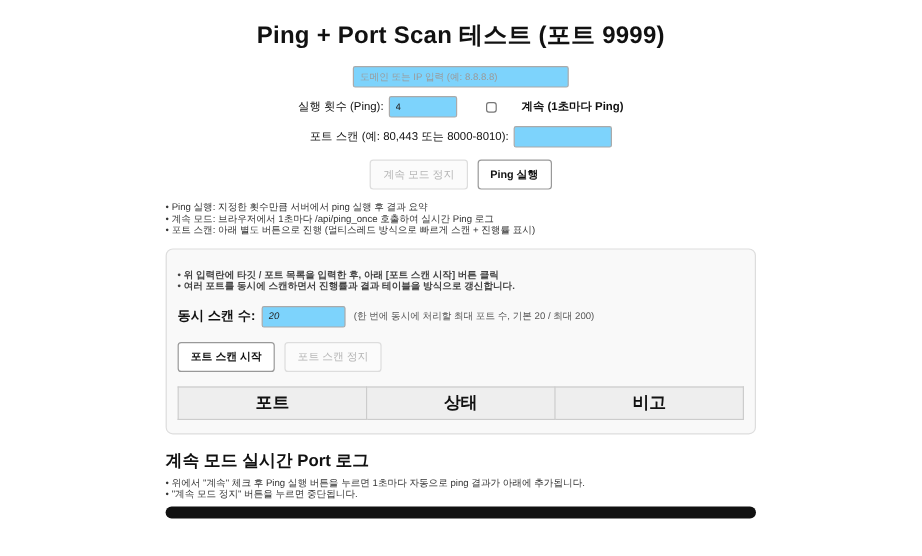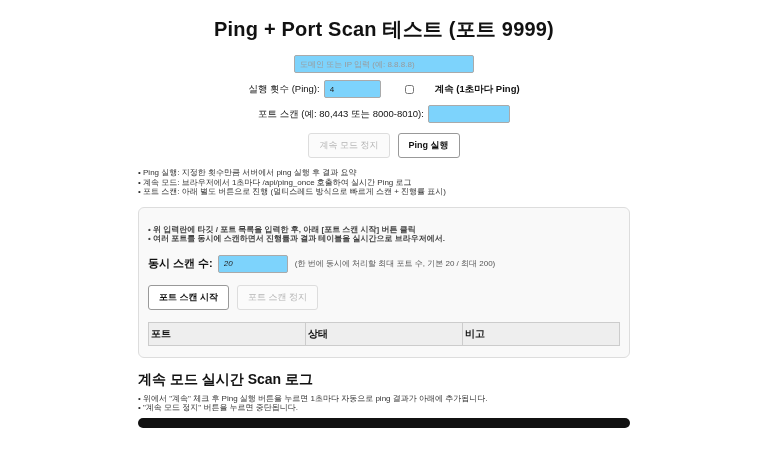--- a/index.html
+++ b/index.html
@@ -86,23 +86,23 @@
   .concurrency-input {
     width: 70px; height: 17px; margin-left: 5px; font-size: 9px; font-style: italic;
   }
   .concurrency-note { font-size: 8px; color: #555; margin-left: 7px; }
   .panel .btn-row { justify-content: flex-start; margin-top: 12px; margin-bottom: 12px; }
 
   table.scan-table { width: 100%; border-collapse: collapse; }
   table.scan-table th {
     border: 1px solid #ccc;
     background: #eeeeee;
-    font-size: 10px;
+    font-size: 14px;
     font-weight: bold;
-    text-align: left;
+    text-align: center;
     padding: 4px 2px;
     color: #111;
   }
   table.scan-table th { width: 33.33%; }
 
   
   .log-section { margin-top: 13px; }
   .log-section h2 { font-size: 14px; font-weight: bold; margin-bottom: 5px; }
   .log-box {
     margin-top: 5px;
@@ -144,21 +144,21 @@
   <ul class="bullets">
     <li>Ping 실행: 지정한 횟수만큼 서버에서 ping 실행 후 결과 요약</li>
     <li>계속 모드: 브라우저에서 1초마다 /api/ping_once 호출하여 실시간 Ping 로그</li>
     <li>포트 스캔: 아래 별도 버튼으로 진행 (멀티스레드 방식으로 빠르게 스캔 + 진행률 표시)</li>
   </ul>
 
   <div class="panel">
 
     <ul class="bullets">
       <li>위 입력란에 타깃 / 포트 목록을 입력한 후, 아래 [포트 스캔 시작] 버튼 클릭</li>
-      <li>여러 포트를 동시에 스캔하면서 진행률과 결과 테이블을 실시간으로 브라우저에서.</li>
+      <li>여러 포트를 동시에 스캔하면서 진행률과 결과 테이블을 방식으로 갱신합니다.</li>
     </ul>
 
     <div class="concurrency-row">
       <span class="concurrency-label">동시 스캔 수:</span>
       <input type="text" class="concurrency-input" value="20" style="">
       <span class="concurrency-note">(한 번에 동시에 처리할 최대 포트 수, 기본 20 / 최대 200)</span>
     </div>
 
     <div class="form-row btn-row">
       <button class="btn">포트 스캔 시작</button>
@@ -171,21 +171,21 @@
           <th>포트</th>
           <th>상태</th>
           <th>비고</th>
         </tr>
       </thead>
       <tbody></tbody>
     </table>
   </div>
 
   <div class="log-section">
-    <h2>계속 모드 실시간 Scan 로그</h2>
+    <h2>계속 모드 실시간 Port 로그</h2>
     <ul class="bullets">
       <li>위에서 "계속" 체크 후 Ping 실행 버튼을 누르면 1초마다 자동으로 ping 결과가 아래에 추가됩니다.</li>
       <li>"계속 모드 정지" 버튼을 누르면 중단됩니다.</li>
     </ul>
     <div class="log-box"></div>
   </div>
 
 </div>
 
 </body></html>

